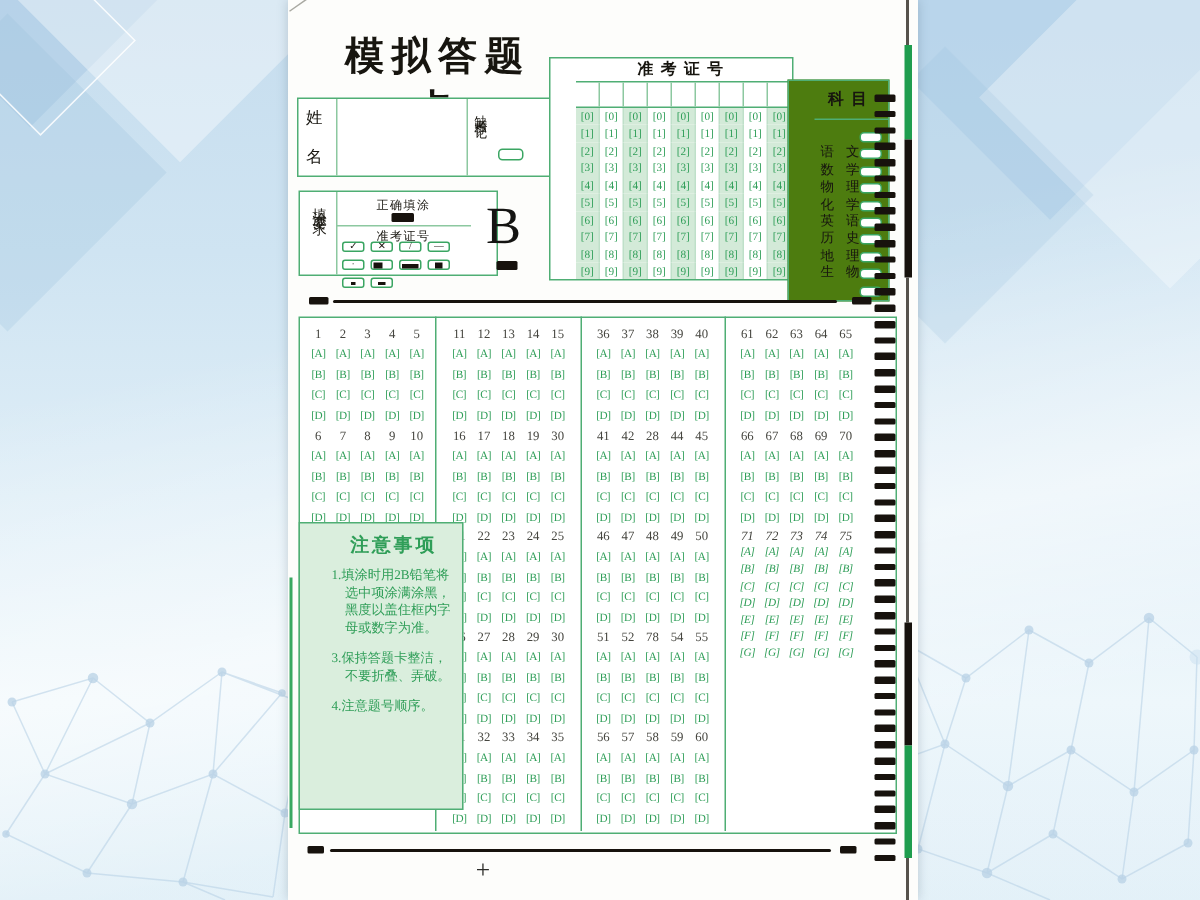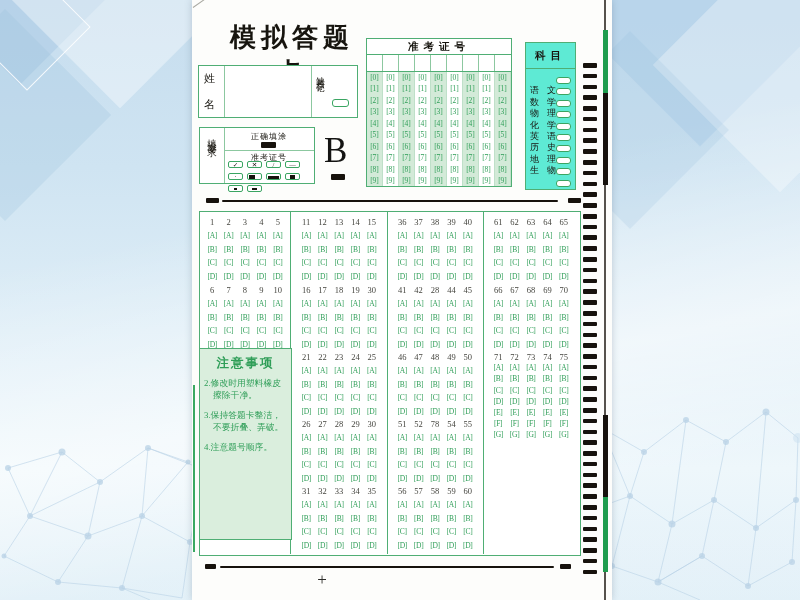--- a/index.html
+++ b/index.html
@@ -7,21 +7,21 @@
     font-family:"Liberation Serif","DejaVu Serif",serif;
     background:
       linear-gradient(168deg, rgba(255,255,255,0) 35%, rgba(255,255,255,.55) 62%, rgba(255,255,255,.1) 80%),
       linear-gradient(180deg,#c6ddee 0%,#cfe4f2 28%,#dfeef7 55%,#ecf6fb 78%,#e0eff7 100%);}
   .deco{position:absolute;z-index:0;}
   .dm{position:absolute;transform:rotate(45deg);}
   
   .card{position:absolute;left:192px;top:0;width:420px;height:600px;background:#fdfdfb;z-index:2;
         box-shadow:0 0 7px rgba(60,80,100,.25);}
   .abs{position:absolute;}
-  .green-border{border:1.2px solid #4fae74;}
+  .green-border{border:1.2px solid #4fae74;padding-left:17px;}
   .vtext{writing-mode:vertical-lr;text-orientation:upright;}
   .title{font-size:26px;font-weight:bold;letter-spacing:5px;color:#17150f;text-align:center;}
   .bubble{display:inline-block;border:1px solid #3aa562;border-radius:3px;background:#fff;}
   .blackmark{background:#17120d;border-radius:1px;}
   
   .nb-label{font-size:11px;color:#17150f;}
   .absent{font-size:8.5px;color:#17150f;letter-spacing:2.5px;}
   
   .fr-label{font-size:9.5px;color:#17150f;letter-spacing:3px;}
   .fr-h{font-size:8px;color:#17150f;letter-spacing:1px;text-align:center;}
@@ -48,21 +48,21 @@
            letter-spacing:5px;color:#17150f;border-bottom:1px solid #4fae74;}
   .sj-row{position:relative;height:11.4px;}
   .sj-label{position:absolute;left:4px;top:0;width:30px;font-size:9px;line-height:11px;
             letter-spacing:8px;color:#17150f;white-space:nowrap;overflow:visible;}
   .sj-bubble{position:absolute;right:4px;top:3px;width:13px;height:5px;}
   
   .sep-line{height:2.2px;background:#17120d;border-radius:1px;}
   
   .qblock{position:absolute;width:82px;}
   .qrow{display:grid;grid-template-columns:repeat(5,1fr);height:13.7px;}
-  .qblock.ext .qrow{height:11.2px;}
+  .qblock.ext .qrow{height:11.2px;font-style:italic;}
   .qrow.qnums{height:13px;}
   .qnum{font-size:8.5px;color:#45453f;text-align:center;line-height:13px;}
   .qopt{font-size:7.5px;color:#2f9e58;text-align:center;line-height:13.7px;letter-spacing:-0.3px;}
   .qblock.ext .qopt{line-height:11.2px;}
   .vline{position:absolute;width:1px;background:#4fae74;}
   
   .notes{background:#daeedd;}
   .nt-title{margin-top:6px;text-align:center;font-size:12.5px;font-weight:bold;letter-spacing:2px;color:#2f9e58;}
   .nt-items{padding:6px 3px 0 4px;}
   .note-item{font-size:8.8px;line-height:11.5px;color:#2f9e58;padding-left:9px;text-indent:-9px;margin-bottom:9px;}
@@ -277,21 +277,21 @@
           <div class="dcell shade">[9]</div>
           <div class="dcell">[9]</div>
           <div class="dcell shade">[9]</div>
           <div class="dcell">[9]</div>
           <div class="dcell shade">[9]</div>
           <div class="dcell">[9]</div>
           <div class="dcell shade">[9]</div>
         </div>
     </div>
 
-    <div class="abs green-border" style="left:333px;top:42px;width:49px;height:146px;background:#5eead4;">
+    <div class="abs green-border" style="left:333px;top:53px;width:49px;height:146px;background:#4d7c0f;">
       <div class="sj-head">科目</div>
       <div style="padding-top:5px;">
           <div class="sj-row">
             <span class="bubble sj-bubble"></span>
           </div>
           <div class="sj-row">
             <span class="sj-label">语文</span>
             <span class="bubble sj-bubble"></span>
           </div>
           <div class="sj-row">
@@ -911,21 +911,21 @@
             <span class="qopt">[G]</span>
             <span class="qopt">[G]</span>
             <span class="qopt">[G]</span>
           </div>
         </div>
       </div>
 
     <div class="abs green-border notes" style="left:7px;top:348px;width:91px;height:190px;">
       <div class="nt-title">注意事项</div>
       <div class="nt-items">
-          <div class="note-item">2.修改时用塑料橡皮擦除干净。</div>
+          <div class="note-item">1.填涂时用2B铅笔将选中项涂满涂黑，黑度以盖住框内字母或数字为准。</div>
           <div class="note-item">3.保持答题卡整洁，不要折叠、弄破。</div>
           <div class="note-item">4.注意题号顺序。</div>
         </div>
     </div>
 
     <div class="abs blackmark" style="left:13px;top:564px;width:11px;height:5px;"></div>
     <div class="abs sep-line" style="left:28px;top:565.5px;width:334px;"></div>
     <div class="abs blackmark" style="left:368px;top:564px;width:11px;height:5px;"></div>
     <div class="abs plus" style="left:120px;top:570px;width:20px;">+</div>
 

